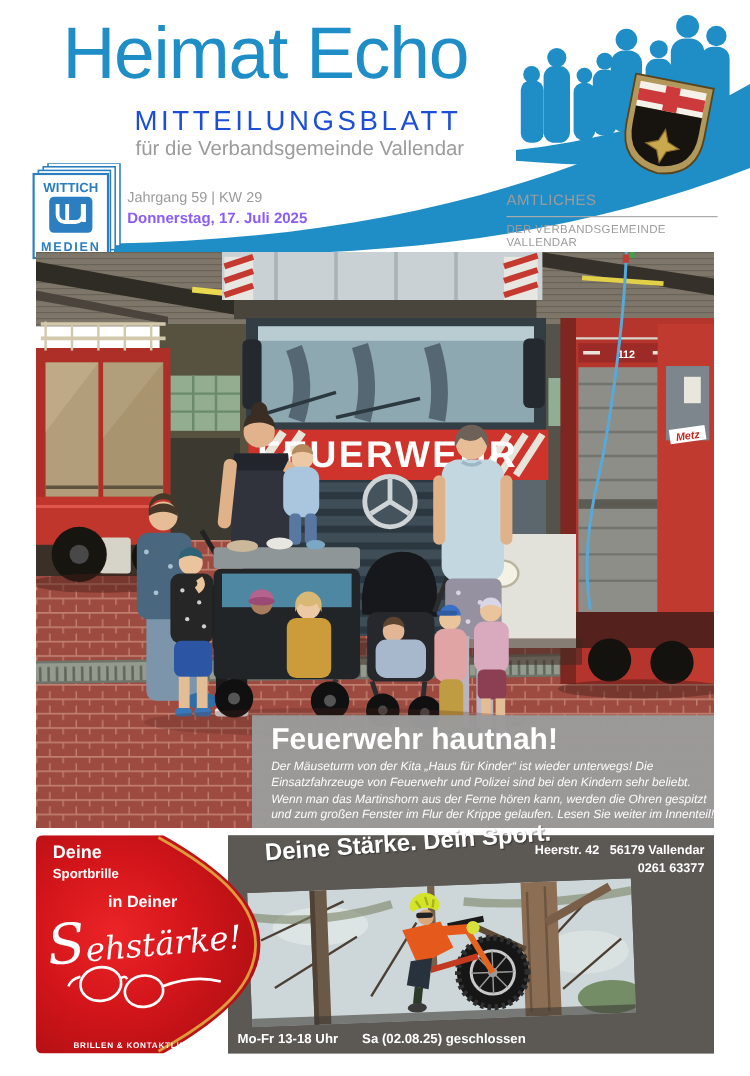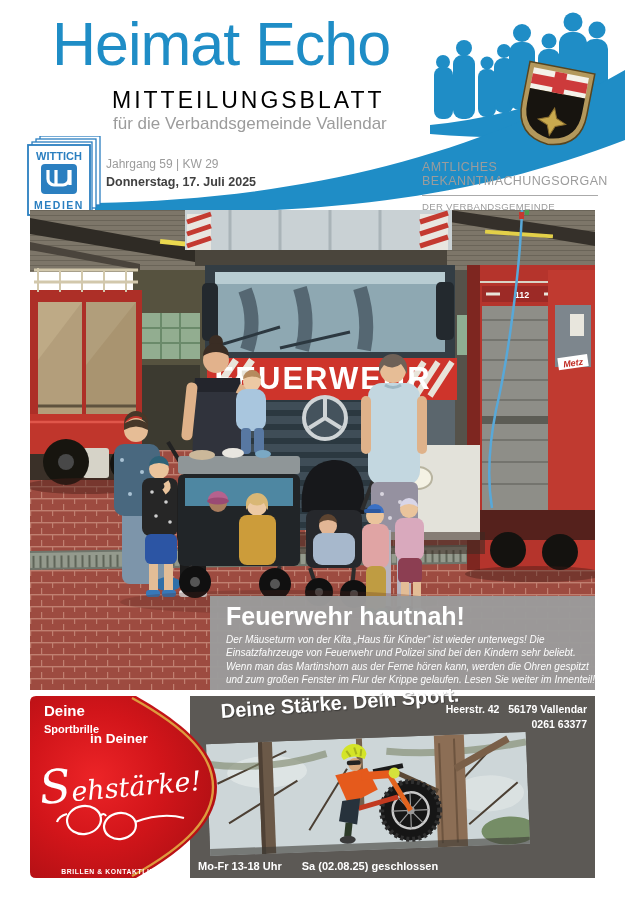--- a/index.html
+++ b/index.html
@@ -1,28 +1,28 @@
 <!DOCTYPE html>
 <html><head>
 <meta charset="utf-8">
 <style>
   html,body{margin:0;padding:0;background:#fff;}
   .page{position:relative;width:625px;height:897px;background:#fff;overflow:hidden;
         font-family:"Liberation Sans",sans-serif;}
   
   .mast-title{position:absolute;left:52px;top:14px;font-size:61px;line-height:1;
     color:#1f8dc6;letter-spacing:-1px;font-weight:400;}
-  .mast-sub{position:absolute;left:112px;top:87px;font-size:23px;color:#000000;
+  .mast-sub{position:absolute;left:112px;top:87px;font-size:23px;color:#1d4ed8;
     letter-spacing:3px;font-weight:400;}
   .mast-region{position:absolute;left:113px;top:114px;font-size:17px;color:#9c9c9c;}
   .swoosh-svg{position:absolute;left:0;top:0;}
   .crest{position:absolute;left:518px;top:64px;transform:rotate(11deg);}
   .publisher{position:absolute;left:26px;top:136px;}
   .issue-block{position:absolute;left:106px;top:157px;font-size:12px;color:#9b9b9b;}
-  .date-line{margin-top:4px;font-size:12.5px;font-weight:bold;color:#404040;}
+  .date-line{margin-top:4px;font-size:12.5px;font-weight:bold;color:#8b5cf6;}
   .official{position:absolute;left:422px;top:160px;width:176px;color:#9c9c9c;}
   .official .l1{font-size:12.5px;letter-spacing:.4px;line-height:1.15;}
   .official .rule{border-top:1px solid #aaa;margin:6px 0 5px 0;}
   .official .l3{font-size:9.6px;letter-spacing:.3px;color:#9c9c9c;}
   
   .photo{position:absolute;left:30px;top:210px;width:565px;height:480px;overflow:hidden;}
   .caption{position:absolute;left:180px;top:386px;width:385px;height:94px;
     background:rgba(155,155,155,.97);color:#fff;box-sizing:border-box;
     padding:6px 0 4px 16px;overflow:hidden;}
   .cap-title{font-size:25px;font-weight:bold;line-height:1.12;}
@@ -37,21 +37,21 @@
     font-size:10.5px;font-weight:bold;line-height:1.4;}
   .ad-photo{position:absolute;left:178px;top:42px;width:320px;height:112px;
     transform:rotate(-2.2deg);overflow:hidden;}
   .ad-hours{position:absolute;left:168px;bottom:6px;right:4px;display:flex;gap:20px;
     color:#fff;font-size:11px;font-weight:bold;white-space:nowrap;}
   .ad-hours .lbl{text-decoration:underline;}
   .redpanel{position:absolute;left:0;top:0;width:195px;height:182px;text-decoration:underline;}
   .rp-text{position:absolute;color:#fff;font-weight:bold;}
   .rp-l1{left:14px;top:6px;font-size:15px;}
   .rp-l2{left:14px;top:27px;font-size:11px;}
-  .rp-l3{left:60px;top:35px;font-size:13.5px;}
+  .rp-l3{left:60px;top:48px;font-size:13.5px;}
   .rp-script{left:6px;top:58px;width:168px;text-align:center;
     font-family:"DejaVu Serif",serif;font-style:italic;font-weight:normal;
     font-size:27px;transform:rotate(-5deg);}
   .rp-script::first-letter{font-size:46px;}
   .rp-glasses{position:absolute;left:22px;top:104px;}
   .rp-brand{left:0;top:144px;width:172px;text-align:center;
     font-family:"Liberation Serif",serif;font-size:23px;letter-spacing:1px;font-weight:600;}
   .rp-brandsub{left:0;top:172px;width:172px;text-align:center;font-size:6.8px;letter-spacing:.6px;}
 </style>
 </head>
@@ -106,21 +106,20 @@
     <text x="33" y="73" font-size="10.5" font-weight="bold" fill="#2b7fc0" text-anchor="middle" letter-spacing="1.5">MEDIEN</text>
   </svg>
 
   <div class="issue-block">
     <div>Jahrgang 59 | KW 29</div>
     <div class="date-line">Donnerstag, 17. Juli 2025</div>
   </div>
 
   <div class="official">
     <div class="l1">AMTLICHES</div>
-    <div class="l1">BEKANNTMACHUNGSORGAN</div>
     <div class="rule"></div>
     <div class="l3">DER VERBANDSGEMEINDE VALLENDAR</div>
   </div>
 
   <div class="photo">
     <svg width="565" height="480" viewBox="0 0 565 480">
       <defs>
         <pattern id="brick" width="22" height="12" patternUnits="userSpaceOnUse">
           <rect width="22" height="12" fill="#9d4b40"></rect>
           <rect width="22" height="1.4" fill="#c07f70"></rect>

